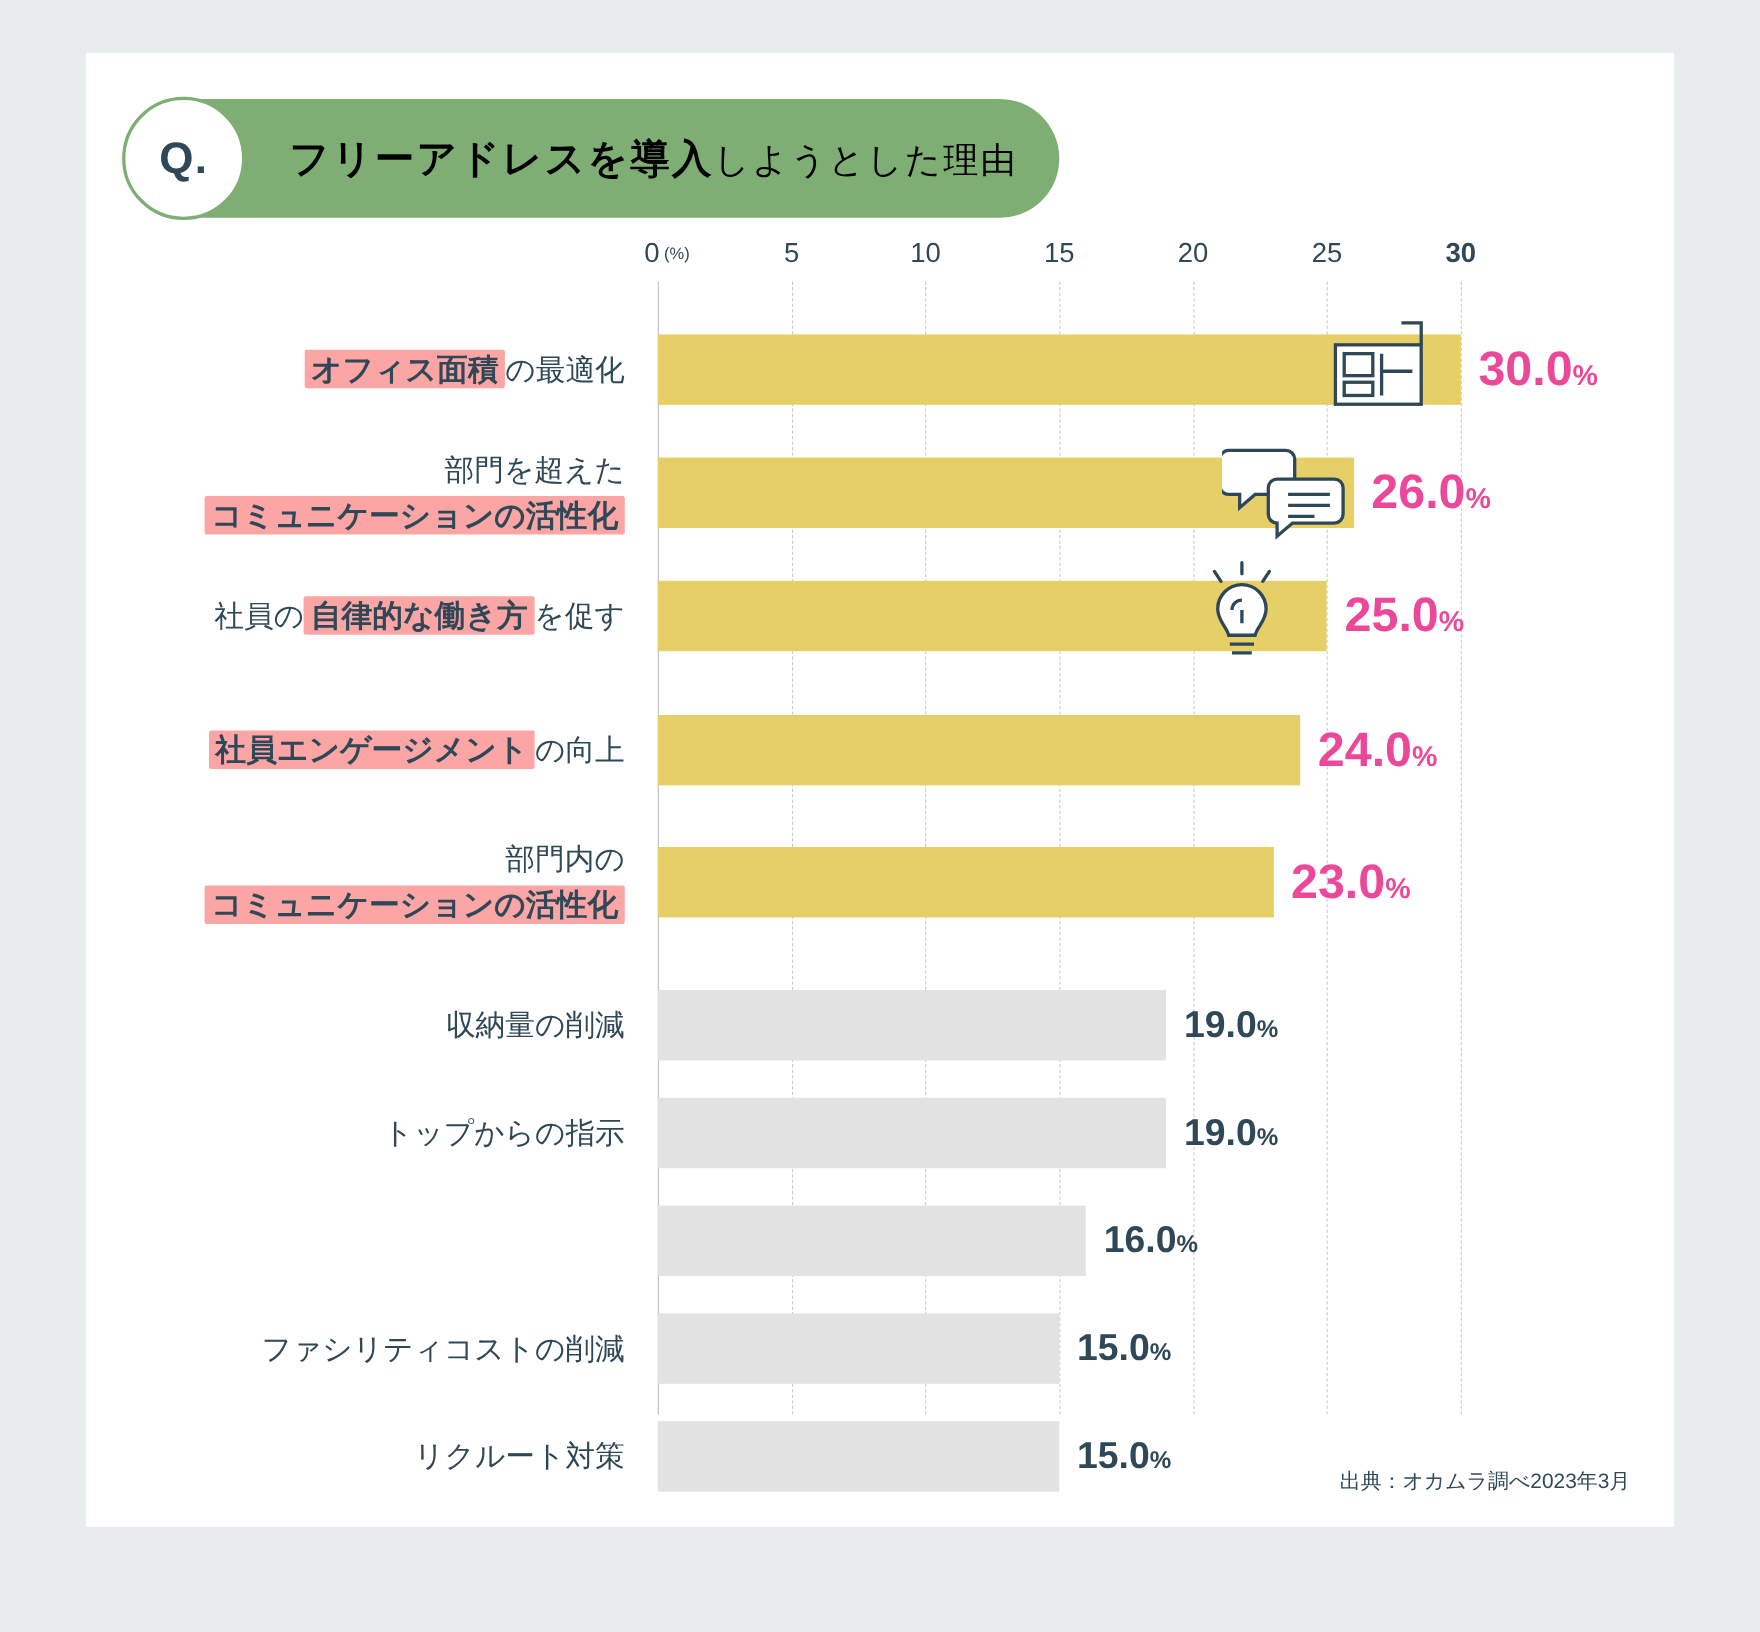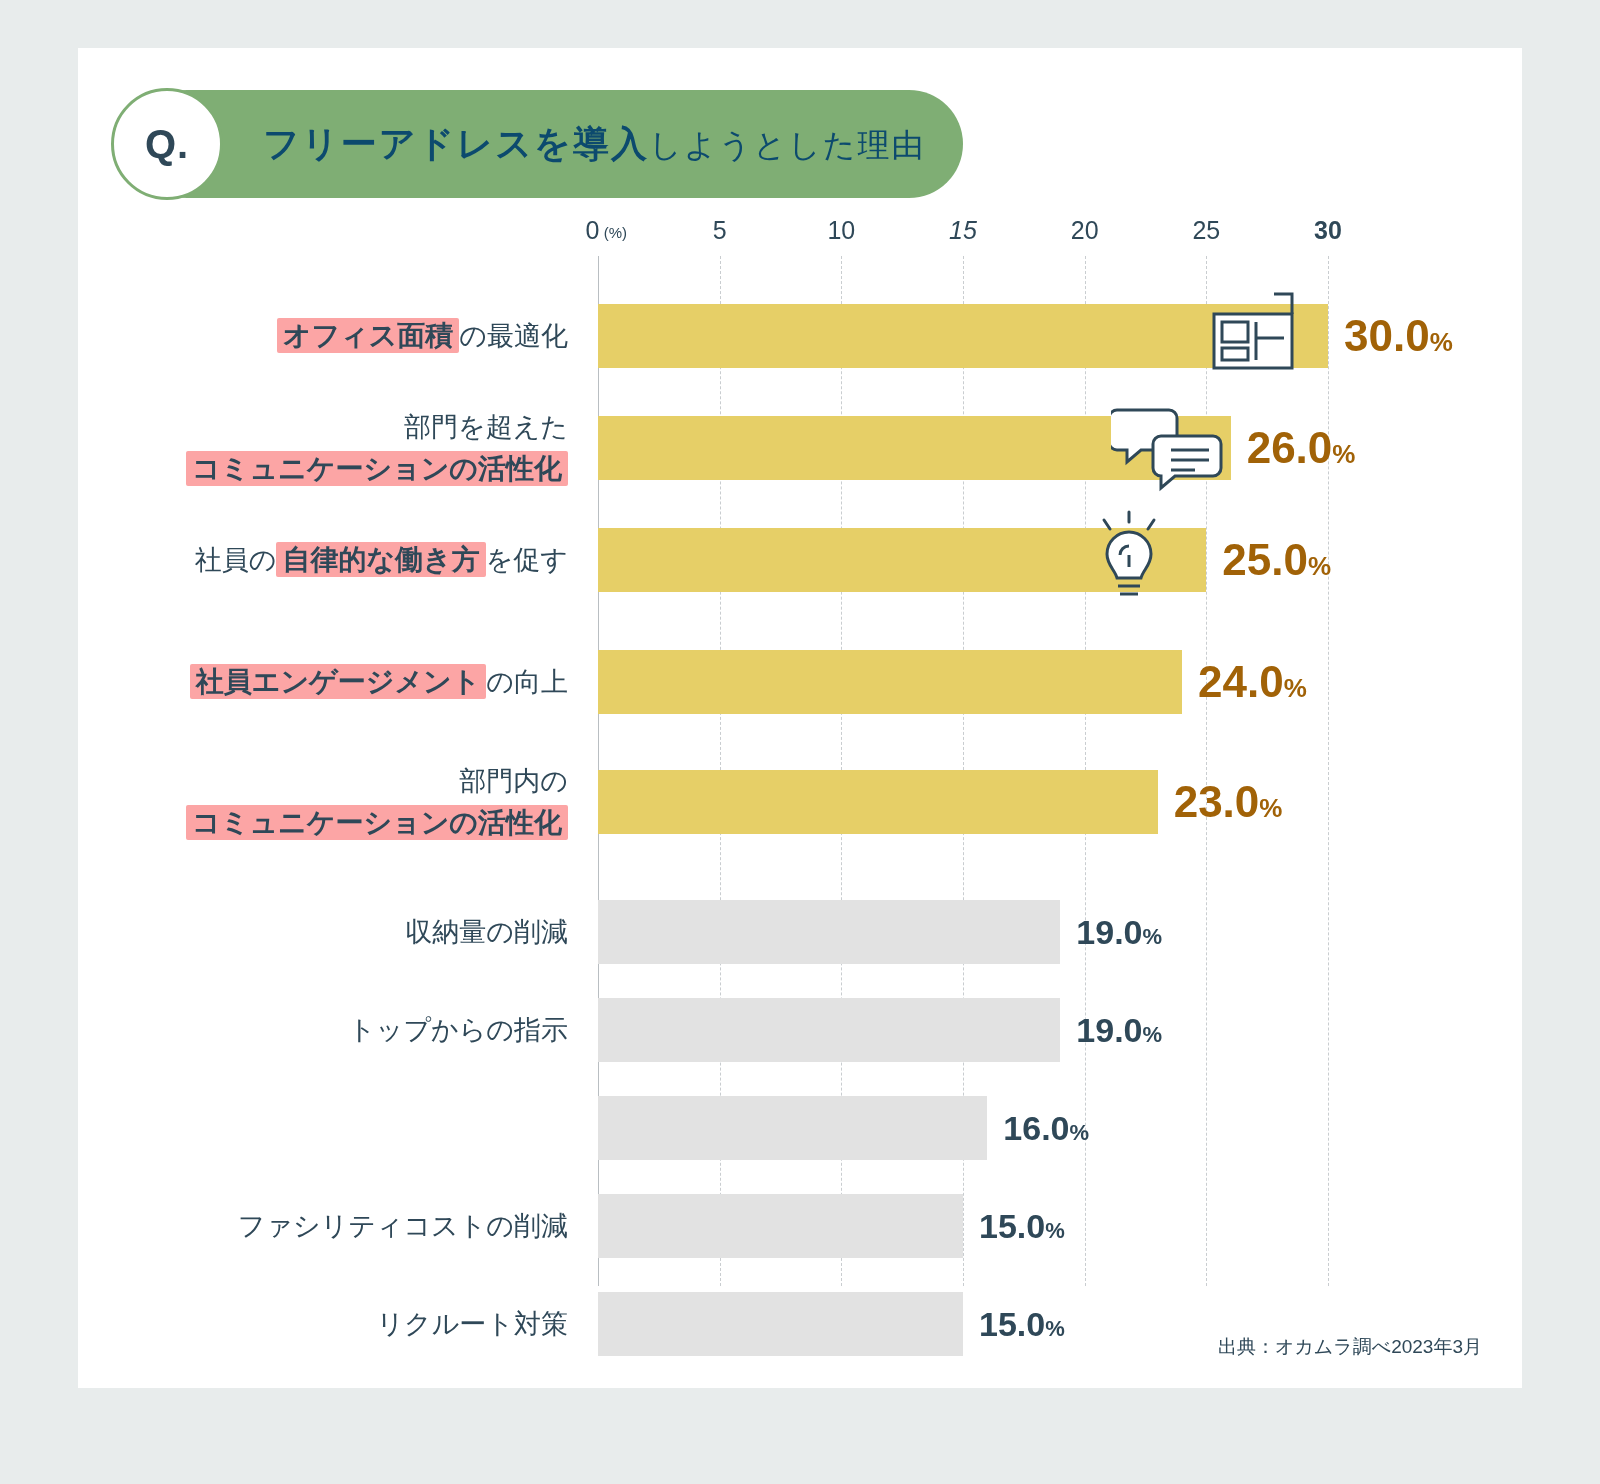--- a/index.html
+++ b/index.html
@@ -49,21 +49,21 @@
     box-sizing: border-box;
   }
   .qcircle span {
     font-size: 40px;
     font-weight: bold;
     color: #2f4858;
     letter-spacing: 1px;
   }
   .qtitle {
     margin-left: 130px;
-    color: #0c4a6e;
+    color: #000000;
     font-size: 36px;
     font-weight: bold;
     letter-spacing: 2px;
     white-space: nowrap;
   }
   .qtitle .thin {
     font-weight: normal;
     font-size: 32px;
   }
   
@@ -112,21 +112,21 @@
   .bar.pl { background: #e2e2e2; }
   .value {
     position: absolute;
     top: 50%;
     transform: translateY(-50%);
     font-weight: bold;
     white-space: nowrap;
   }
   .value.hl {
     font-size: 44px;
-    color: #a16207;
+    color: #ec4899;
   }
   .value.hl .u { font-size: 26px; }
   .value.pl {
     font-size: 34px;
     color: #2f4858;
   }
   .value.pl .u { font-size: 22px; }
   .labelbox {
     position: absolute;
     left: 0;
@@ -175,21 +175,21 @@
 
   <div class="chart">
     <div id="gridlayer">
         <div class="gridline axis" style="left: 520px;"></div>
         <div class="tick" style="left: 520px; transform: translateX(-30%);">0<span class="pct"> (%)</span></div>
         <div class="gridline" style="left: 641.667px;"></div>
         <div class="tick" style="left: 641.667px;">5</div>
         <div class="gridline" style="left: 763.333px;"></div>
         <div class="tick" style="left: 763.333px;">10</div>
         <div class="gridline" style="left: 885px;"></div>
-        <div class="tick" style="left: 885px; font-style: italic;">15</div>
+        <div class="tick" style="left: 885px;">15</div>
         <div class="gridline" style="left: 1006.67px;"></div>
         <div class="tick" style="left: 1006.67px;">20</div>
         <div class="gridline" style="left: 1128.33px;"></div>
         <div class="tick" style="left: 1128.33px;">25</div>
         <div class="gridline" style="left: 1250px;"></div>
         <div class="tick" style="left: 1250px; font-weight: bold;">30</div>
       </div>
     <div id="rowlayer">
         <div class="row" style="top: 86px;">
           <div class="labelbox">

